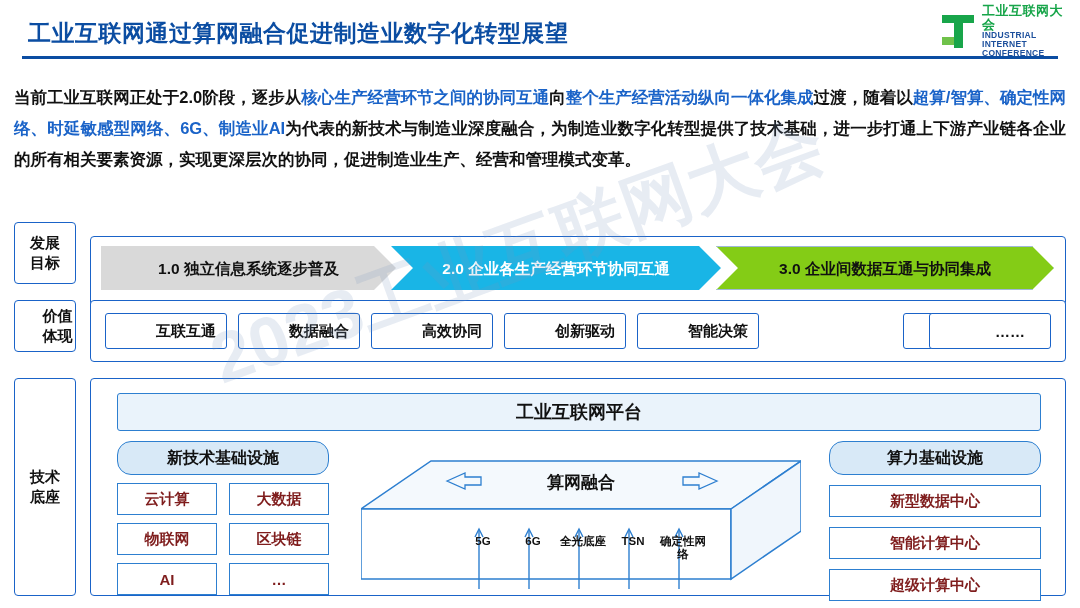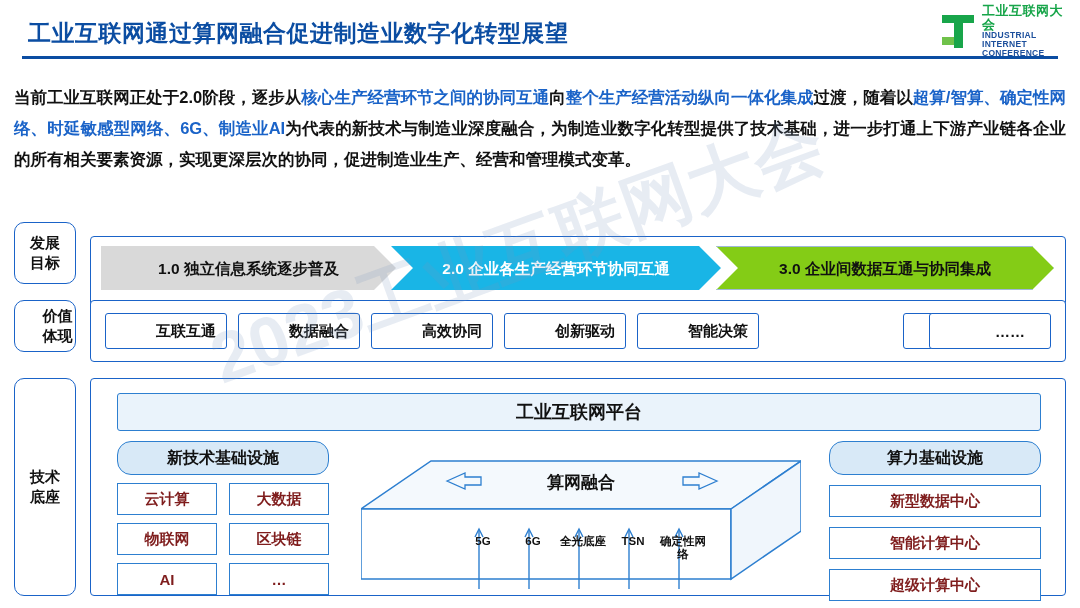--- a/index.html
+++ b/index.html
@@ -62,21 +62,21 @@
     font-size:70px; font-weight:bold; color:rgba(120,150,190,0.18);
     transform:rotate(-20deg); white-space:nowrap;
     pointer-events:none; z-index:5;
   }
 
   
   .diagram { position:absolute; left:14px; top:218px; width:1052px; height:382px; }
 
   .rowlabel {
     position:absolute; width:62px;
-    border:1.5px solid #1a63c8; border-radius:10px;
+    border:1.5px solid #1a63c8; border-radius:4px;
     background:#fff;
     display:flex; align-items:center; justify-content:center;
     font-size:15px; font-weight:bold; color:#111;
     text-align:center; line-height:20px;
   }
   #lbl-goal  { left:0; top:4px;  height:62px; }
   #lbl-value { left:0; top:82px; height:52px;padding-left:25px; }
   #lbl-base  { left:0; top:160px; height:218px; }
 
   .panel {

